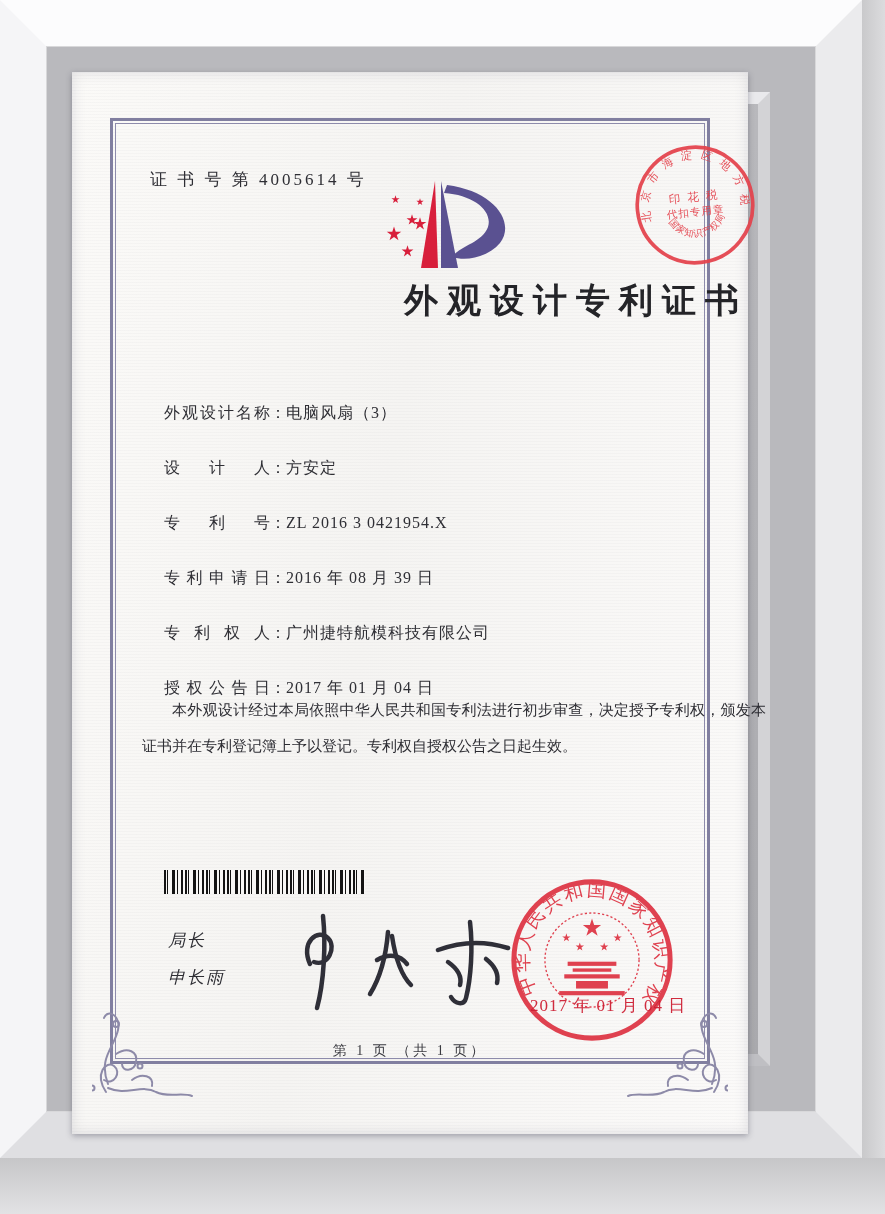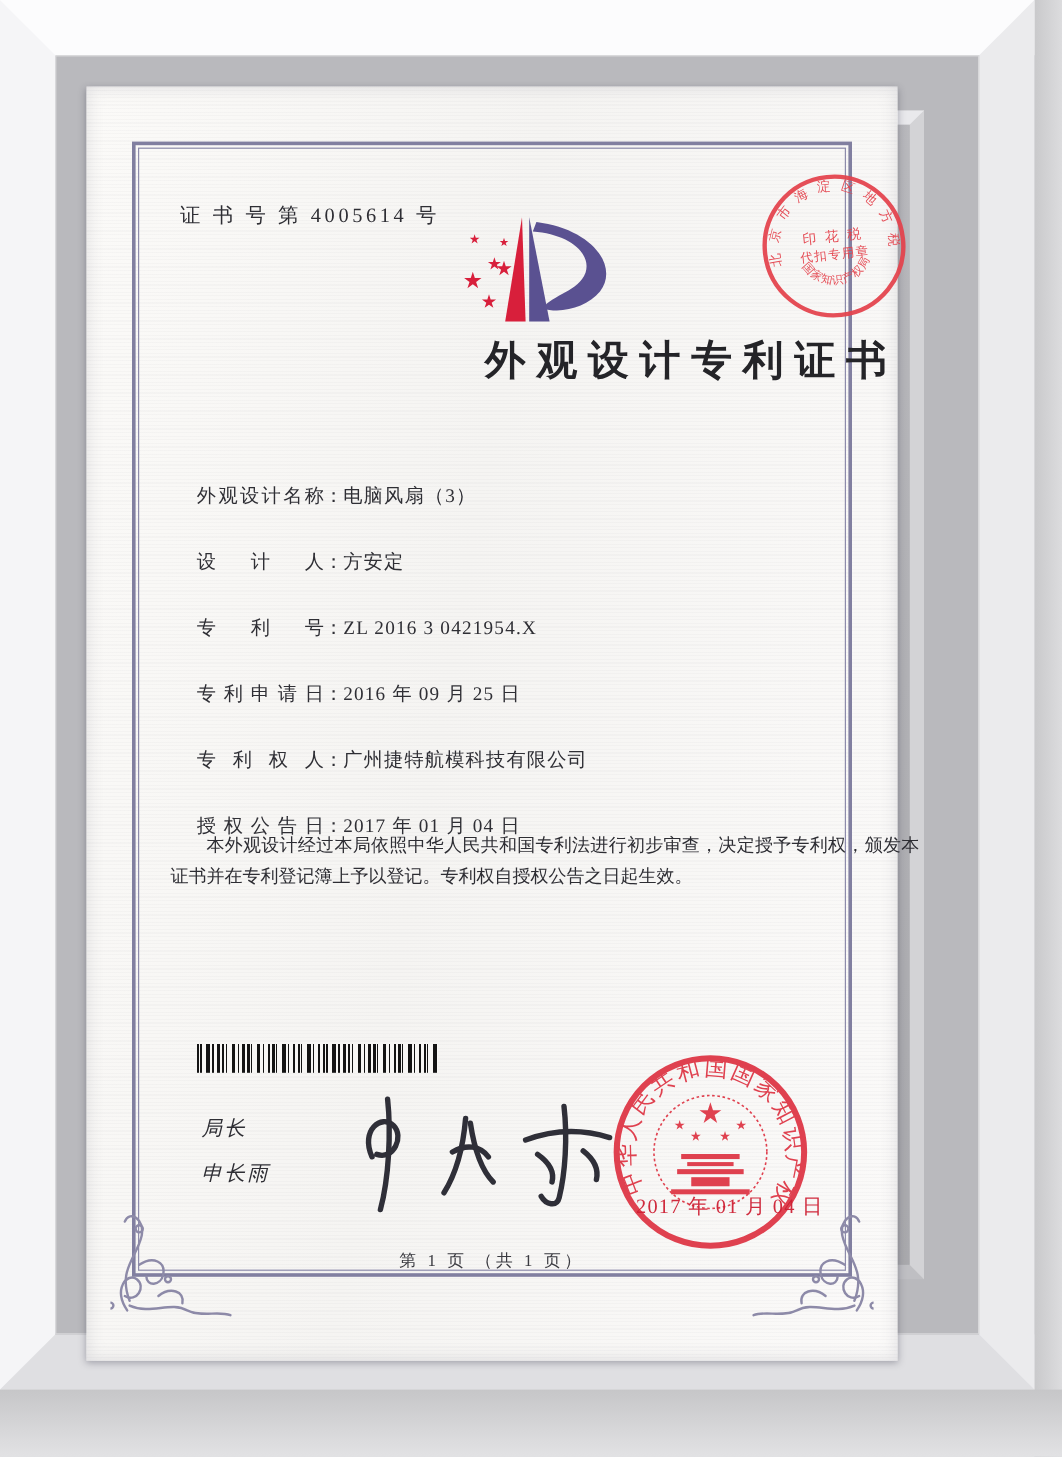--- a/index.html
+++ b/index.html
@@ -42,21 +42,21 @@
   .logo{position:absolute;left:292px;top:104px;width:162px;height:96px;}
   .tax-stamp{position:absolute;left:560px;top:70px;width:126px;height:126px;transform:rotate(-6deg);opacity:.93;}
   .title{position:absolute;left:0;top:206px;width:100%;text-align:right;
     font-size:34px;font-weight:700;letter-spacing:9px;color:#242428;}
   .fields{position:absolute;left:92px;top:302px;font-size:16px;color:#2f2f35;margin-top:29px;}
   .field-row{height:55px;}
   .field-label{display:inline-block;width:106px;text-align:justify;text-align-last:justify;}
   .field-colon{display:inline-block;}
   .field-value{letter-spacing:1px;}
   .body-text{position:absolute;left:70px;top:620px;width:624px;
-    font-size:15px;line-height:26px;text-align:justify;color:#2d2d33;}
+    font-size:15px;line-height:36px;text-align:justify;color:#2d2d33;}
   .body-text p{margin:0;text-indent:2em;}
   .barcode{position:absolute;left:92px;top:798px;width:201px;height:24px;
     background:repeating-linear-gradient(90deg,
       #141414 0 2px,#f8f7f5 2px 3px,#141414 3px 4px,#f8f7f5 4px 8px,
       #141414 8px 11px,#f8f7f5 11px 13px,#141414 13px 14px,#f8f7f5 14px 17px,
       #141414 17px 19px,#f8f7f5 19px 21px);}
   .signer{position:absolute;left:96px;top:850px;font-size:17px;line-height:37px;letter-spacing:2px;color:#2e2e34;font-style:italic;}
   .signature{position:absolute;left:198px;top:832px;width:272px;height:108px;}
   .official-seal{position:absolute;left:436px;top:804px;width:168px;height:168px;opacity:.9;}
   .seal-date{position:absolute;left:458px;top:922px;font-size:17px;letter-spacing:1px;
@@ -143,21 +143,21 @@
     <div class="field-row">
       <span class="field-label">外观设计名称</span><span class="field-colon">：</span><span class="field-value">电脑风扇（3）</span>
     </div>
     <div class="field-row">
       <span class="field-label">设计人</span><span class="field-colon">：</span><span class="field-value">方安定</span>
     </div>
     <div class="field-row">
       <span class="field-label">专利号</span><span class="field-colon">：</span><span class="field-value">ZL 2016 3 0421954.X</span>
     </div>
     <div class="field-row">
-      <span class="field-label">专利申请日</span><span class="field-colon">：</span><span class="field-value">2016 年 09 月 25 日</span>
+      <span class="field-label">专利申请日</span><span class="field-colon">：</span><span class="field-value">2016 年 08 月 39 日</span>
     </div>
     <div class="field-row">
       <span class="field-label">专利权人</span><span class="field-colon">：</span><span class="field-value">广州捷特航模科技有限公司</span>
     </div>
     <div class="field-row">
       <span class="field-label">授权公告日</span><span class="field-colon">：</span><span class="field-value">2017 年 01 月 04 日</span>
     </div>
   </div>
 
   <div class="body-text">

